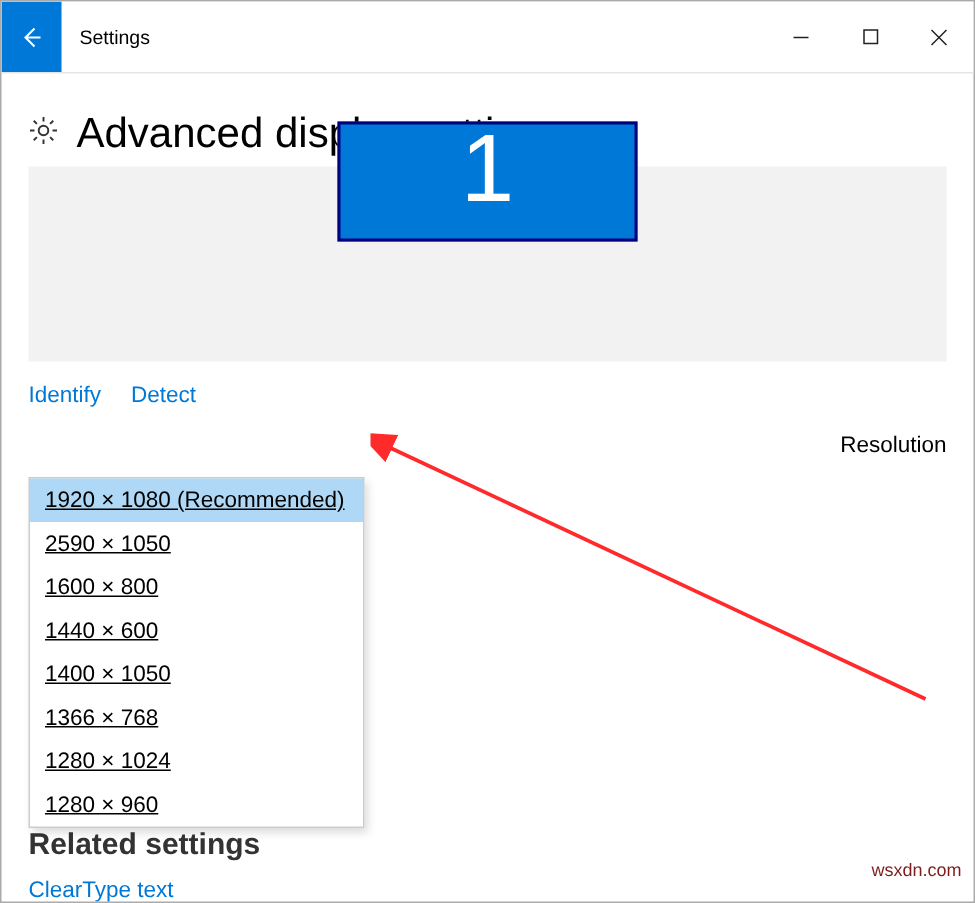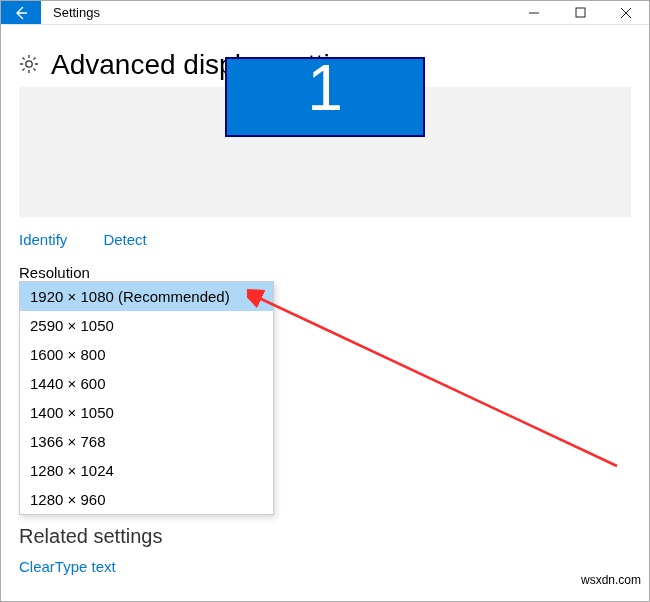--- a/index.html
+++ b/index.html
@@ -7,21 +7,21 @@
       font-family: "Segoe UI", Tahoma, Geneva, sans-serif;
       font-size: 15px;
       background: #fff;
       width: 650px;
       height: 602px;
       overflow: hidden;
       position: relative;
       border: 1px solid #aaa;
     }
     .title-bar {
-      height: 24px;
+      height: 48px;
       display: flex;
       align-items: stretch;
       border-bottom: 1px solid #e5e5e5;
       background: #fff;
     }
     .back-btn {
       width: 40px;
       background: #0078d7;
       display: flex;
       align-items: center;
@@ -83,72 +83,74 @@
     }
     .monitor-number {
       color: #fff;
       font-size: 64px;
       font-weight: 300;
       line-height: 1;
       margin-top: -18px;
     }
     .links-row {
       display: flex;
-      gap: 36px;
+      gap: 20px;
       padding: 14px 0 16px 0;
     }
     .link {
       color: #0078d7;
       font-size: 15px;
       cursor: pointer;
     }
     .field-label {
       font-size: 15px;
       color: #000;
-      margin-bottom: 0;
+      margin-bottom: 13px;
+      text-align: right;
     }
     .dropdown {
       position: relative;
-      width: 255px;
+      width: 224px;
+      text-decoration: underline;
     }
     .dropdown-list {
       border: 1px solid #ccc;
       background: #fff;
       box-shadow: 2px 3px 6px rgba(0,0,0,0.15);
     }
     .dropdown-item {
       padding: 6px 10px;
       font-size: 15px;
       color: #000;
       cursor: pointer;
     }
     .dropdown-item.selected {
       background: #aed8f5;
     }
     .related-heading {
       font-size: 20px;
       color: #333;
-      margin-top: 10px;
-      font-weight: 400;
+      margin-top: 0;
+      font-weight: 700;
     }
     .cleartype {
       color: #0078d7;
       font-size: 15px;
       margin-top: 10px;
     }
     .arrow {
       position: absolute;
       pointer-events: none;
     }
     .watermark {
       position: absolute;
       right: 8px;
       bottom: 14px;
       font-size: 12px;
-      color: #000000;
+      color: #7f1d1d;
       margin-left: 12px;
     }
   </style>
 </head>
 <body>
 
 <div class="title-bar">
   <div class="back-btn">
     <svg width="16" height="16" viewBox="0 0 16 16">
         <path fill="none" stroke="#fff" stroke-width="1.4" d="M10 2 L4 8 L10 14 M4 8 H14"></path>

